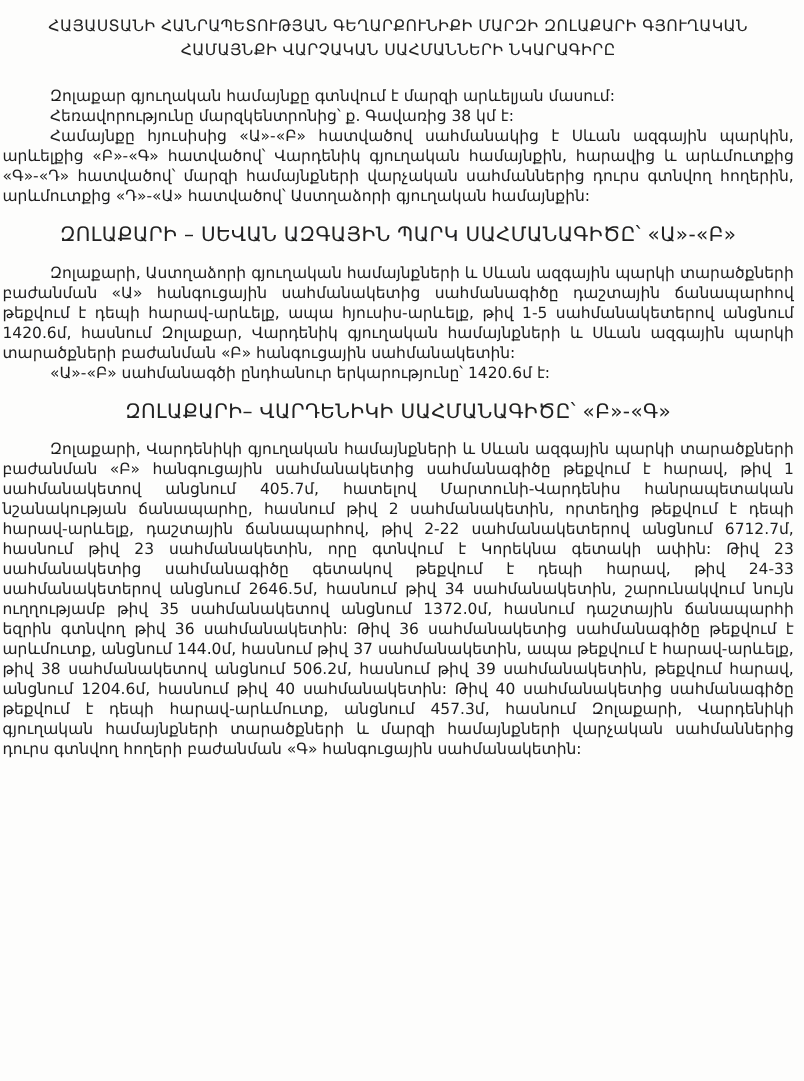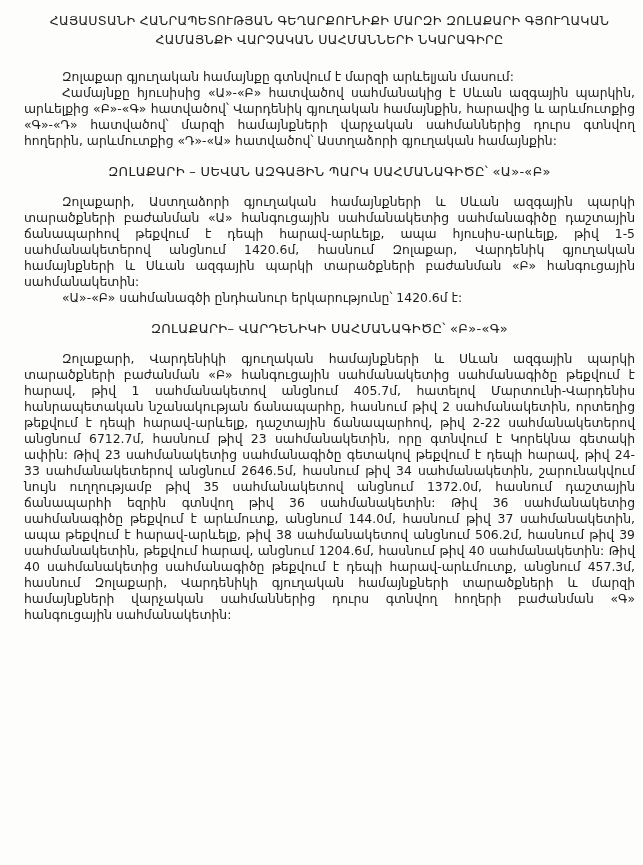--- a/index.html
+++ b/index.html
@@ -10,57 +10,58 @@
   .page {
     width: 643px;
     height: 865px;
     box-sizing: border-box;
     overflow: hidden;
     background: #fdfdfc;
     color: #1e1e1e;
     font-family: "DejaVu Sans", "Liberation Sans", sans-serif;
     font-size: 12.4px;
     line-height: 16px;
-    padding: 12px 8px 0 24px;
+    padding: 12px 8px 0 2px;
     text-align: justify;
   }
   .doc-title {
     text-align: center;
     text-indent: 0;
     font-size: 12.6px;
     line-height: 18.5px;
     letter-spacing: 0.3px;
     margin: 0 0 20px 0;
     color: #222;
   }
   .para {
     margin: 0;
     text-indent: 38px;
   }
   .sec-heading {
-    font-size: 13px;
+    font-size: 16px;
     font-weight: normal;
     letter-spacing: 0.3px;
     text-align: center;
     text-indent: 0;
     margin: 15px 0 14px 0;
     color: #222;
   }
 </style>
 </head>
 <body>
 
 <div class="page">
 
   <div class="doc-title">
     <div>ՀԱՅԱՍՏԱՆԻ ՀԱՆՐԱՊԵՏՈՒԹՅԱՆ ԳԵՂԱՐՔՈՒՆԻՔԻ ՄԱՐԶԻ ԶՈԼԱՔԱՐԻ ԳՅՈՒՂԱԿԱՆ</div>
     <div>ՀԱՄԱՅՆՔԻ ՎԱՐՉԱԿԱՆ ՍԱՀՄԱՆՆԵՐԻ ՆԿԱՐԱԳԻՐԸ</div>
   </div>
 
   <p class="para">Զոլաքար գյուղական համայնքը գտնվում է մարզի արևելյան մասում:</p>
+  <p class="para">Հեռավորությունը մարզկենտրոնից՝ ք. Գավառից 38 կմ է:</p>
   <p class="para">Համայնքը հյուսիսից «Ա»-«Բ» հատվածով սահմանակից է Սևան ազգային պարկին, արևելքից «Բ»-«Գ» հատվածով՝ Վարդենիկ գյուղական համայնքին, հարավից և արևմուտքից «Գ»-«Դ» հատվածով՝ մարզի համայնքների վարչական սահմաններից դուրս գտնվող հողերին, արևմուտքից «Դ»-«Ա» հատվածով՝ Աստղաձորի գյուղական համայնքին:</p>
 
   <h2 class="sec-heading">ԶՈԼԱՔԱՐԻ – ՍԵՎԱՆ ԱԶԳԱՅԻՆ ՊԱՐԿ ՍԱՀՄԱՆԱԳԻԾԸ՝ «Ա»-«Բ»</h2>
   <p class="para">Զոլաքարի, Աստղաձորի գյուղական համայնքների և Սևան ազգային պարկի տարածքների բաժանման «Ա» հանգուցային սահմանակետից սահմանագիծը դաշտային ճանապարհով թեքվում է դեպի հարավ-արևելք, ապա հյուսիս-արևելք, թիվ 1-5 սահմանակետերով անցնում 1420.6մ, հասնում Զոլաքար, Վարդենիկ գյուղական համայնքների և Սևան ազգային պարկի տարածքների բաժանման «Բ» հանգուցային սահմանակետին:</p>
   <p class="para">«Ա»-«Բ» սահմանագծի ընդհանուր երկարությունը՝ 1420.6մ է:</p>
 
   <h2 class="sec-heading">ԶՈԼԱՔԱՐԻ– ՎԱՐԴԵՆԻԿԻ ՍԱՀՄԱՆԱԳԻԾԸ՝ «Բ»-«Գ»</h2>
   <p class="para">Զոլաքարի, Վարդենիկի գյուղական համայնքների և Սևան ազգային պարկի տարածքների բաժանման «Բ» հանգուցային սահմանակետից սահմանագիծը թեքվում է հարավ, թիվ 1 սահմանակետով անցնում 405.7մ, հատելով Մարտունի-Վարդենիս հանրապետական նշանակության ճանապարհը, հասնում թիվ 2 սահմանակետին, որտեղից թեքվում է դեպի հարավ-արևելք, դաշտային ճանապարհով, թիվ 2-22 սահմանակետերով անցնում 6712.7մ, հասնում թիվ 23 սահմանակետին, որը գտնվում է Կորեկնա գետակի ափին: Թիվ 23 սահմանակետից սահմանագիծը գետակով թեքվում է դեպի հարավ, թիվ 24-33 սահմանակետերով անցնում 2646.5մ, հասնում թիվ 34 սահմանակետին, շարունակվում նույն ուղղությամբ թիվ 35 սահմանակետով անցնում 1372.0մ, հասնում դաշտային ճանապարհի եզրին գտնվող թիվ 36 սահմանակետին: Թիվ 36 սահմանակետից սահմանագիծը թեքվում է արևմուտք, անցնում 144.0մ, հասնում թիվ 37 սահմանակետին, ապա թեքվում է հարավ-արևելք, թիվ 38 սահմանակետով անցնում 506.2մ, հասնում թիվ 39 սահմանակետին, թեքվում հարավ, անցնում 1204.6մ, հասնում թիվ 40 սահմանակետին: Թիվ 40 սահմանակետից սահմանագիծը թեքվում է դեպի հարավ-արևմուտք, անցնում 457.3մ, հասնում Զոլաքարի, Վարդենիկի գյուղական համայնքների տարածքների և մարզի համայնքների վարչական սահմաններից դուրս գտնվող հողերի բաժանման «Գ» հանգուցային սահմանակետին:</p>
 
 

